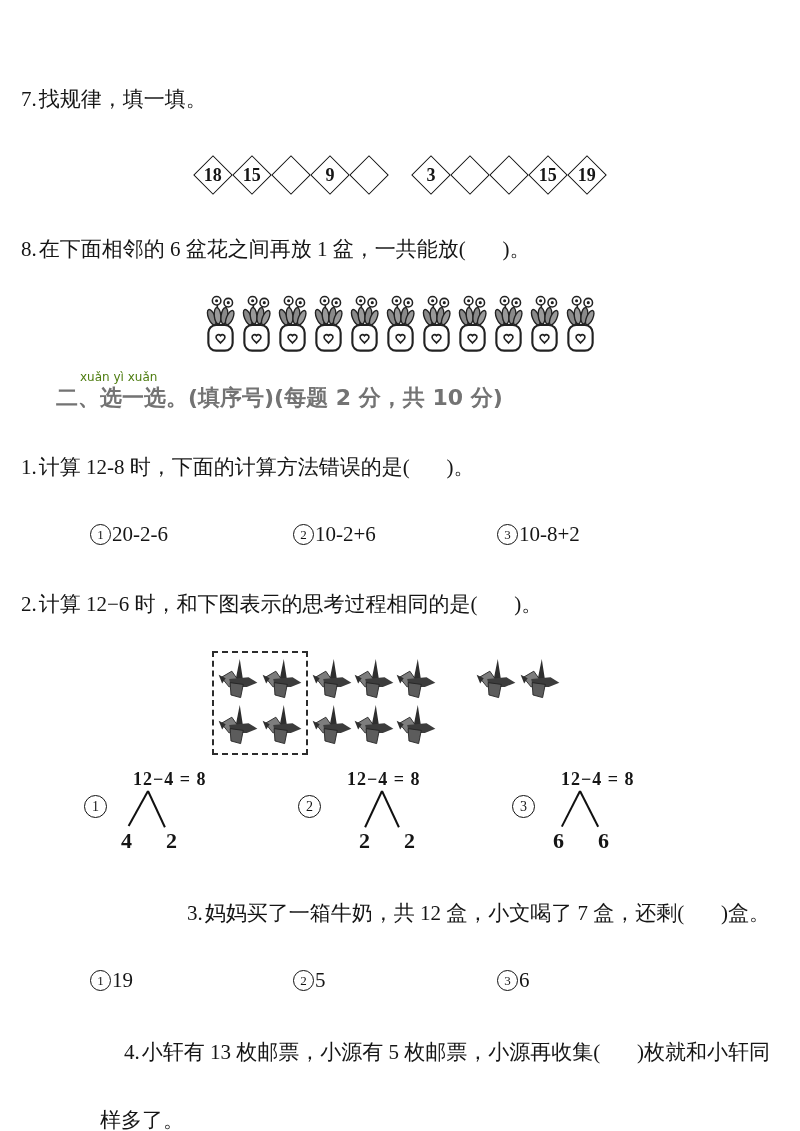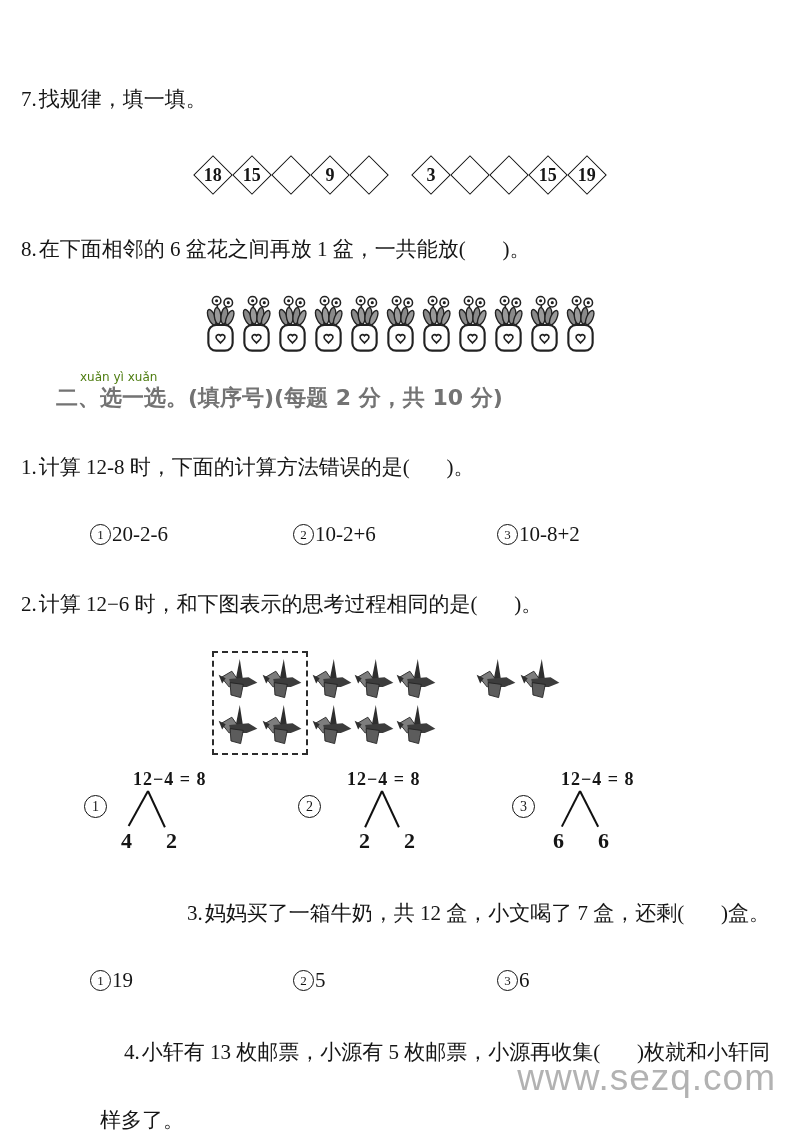--- a/index.html
+++ b/index.html
@@ -479,14 +479,13 @@
         <span class="circ">3</span>
         <span>6</span>
       </div>
   </div>
 
   <div class="qline qtext mt20">
     <span class="qnum">4.</span><span>小轩有 13 枚邮票，小源有 5 枚邮票，小源再收集(       )枚就和小轩同</span>
   </div>
   <div class="qline qtext mt16 indent2" style="padding-left:100px;">样多了。</div>
 
-  <div class="watermark">www.sezq.com</div>
 </div>
 
 </body></html>

